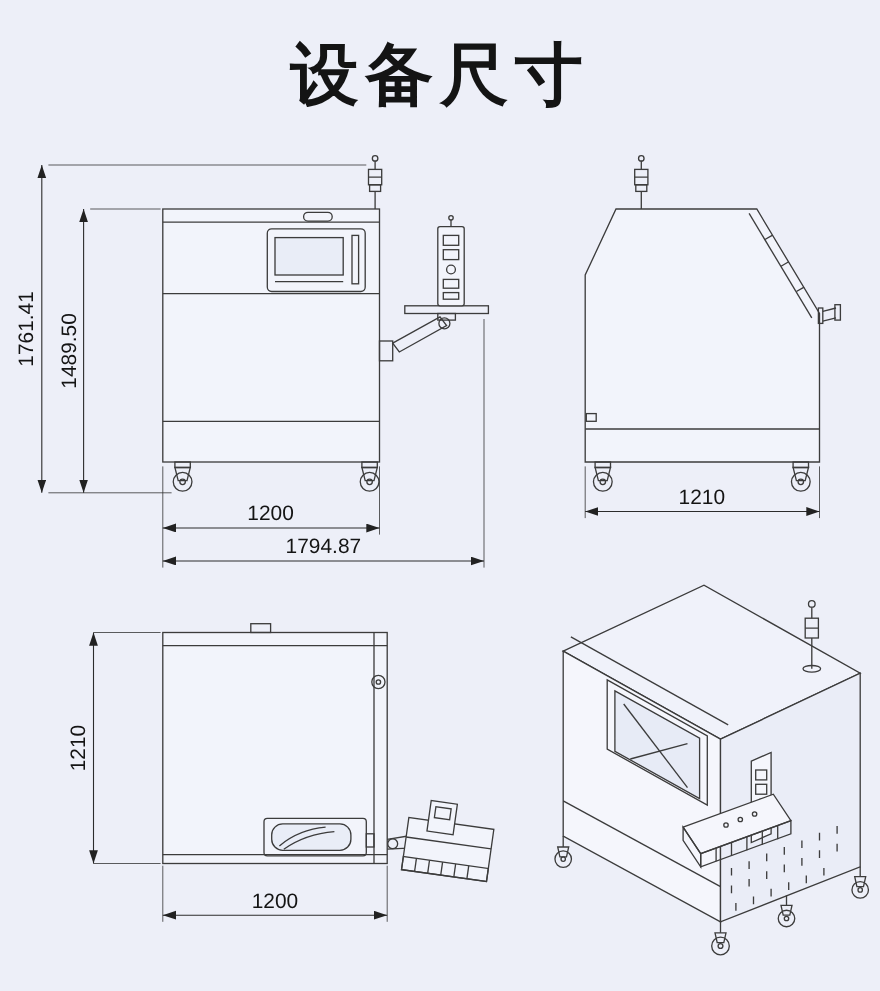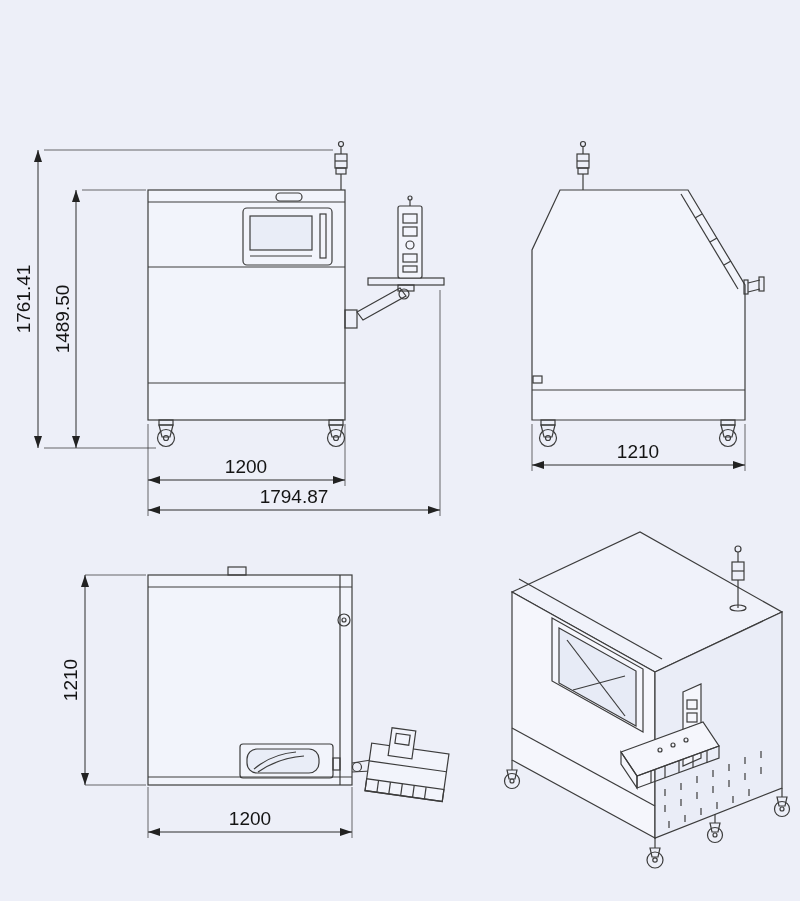--- a/index.html
+++ b/index.html
@@ -23,20 +23,21 @@
     stroke:none;
   }
   .dim-label { font-size:19px; }
   .machine-line { stroke:#3c3c3c; stroke-width:1.2; fill:none; }
 </style>
 </head>
 <body>
 
 <div class="page">
 
+  <h1 class="title">设备尺寸</h1>
 
   <svg class="view" style="left:0;top:128px" width="470" height="400" viewBox="0 0 470 400">
     <defs>
       <marker id="arrF" markerWidth="13" markerHeight="9" refX="12" refY="4" orient="auto-start-reverse">
         <path d="M0,0 L12,4 L0,8 Z" fill="#222"></path>
       </marker>
     </defs>
 
     <g class="machine-line">
 

